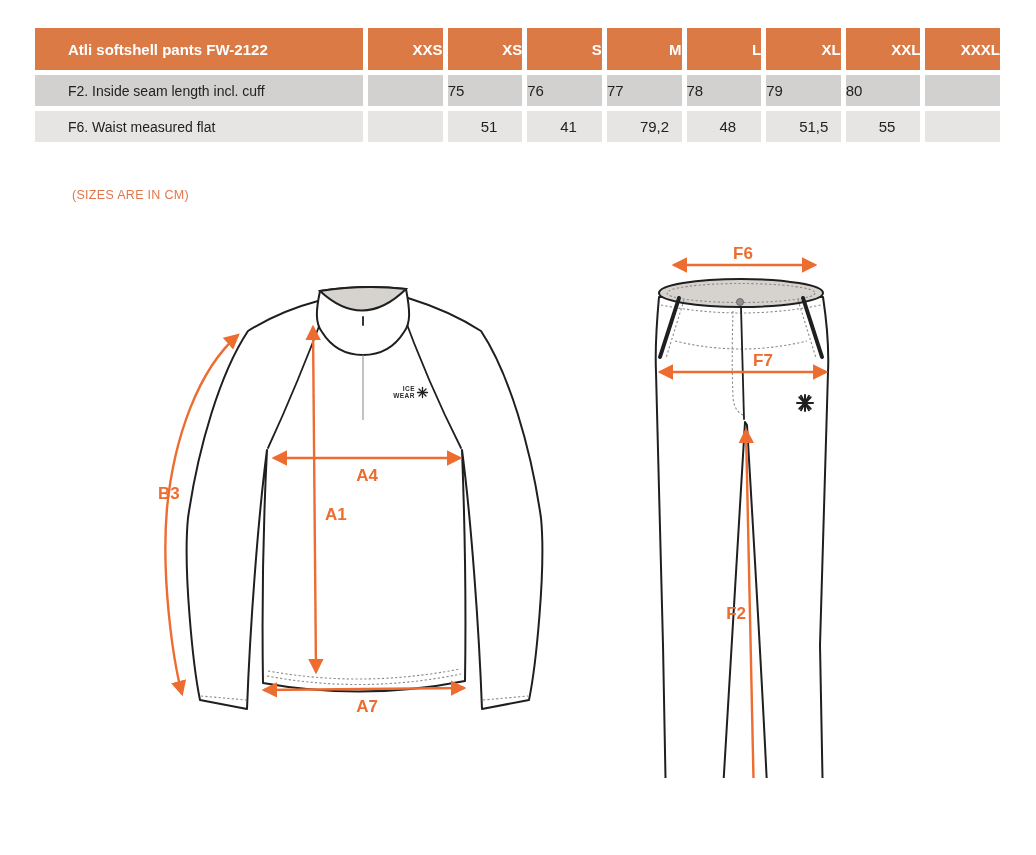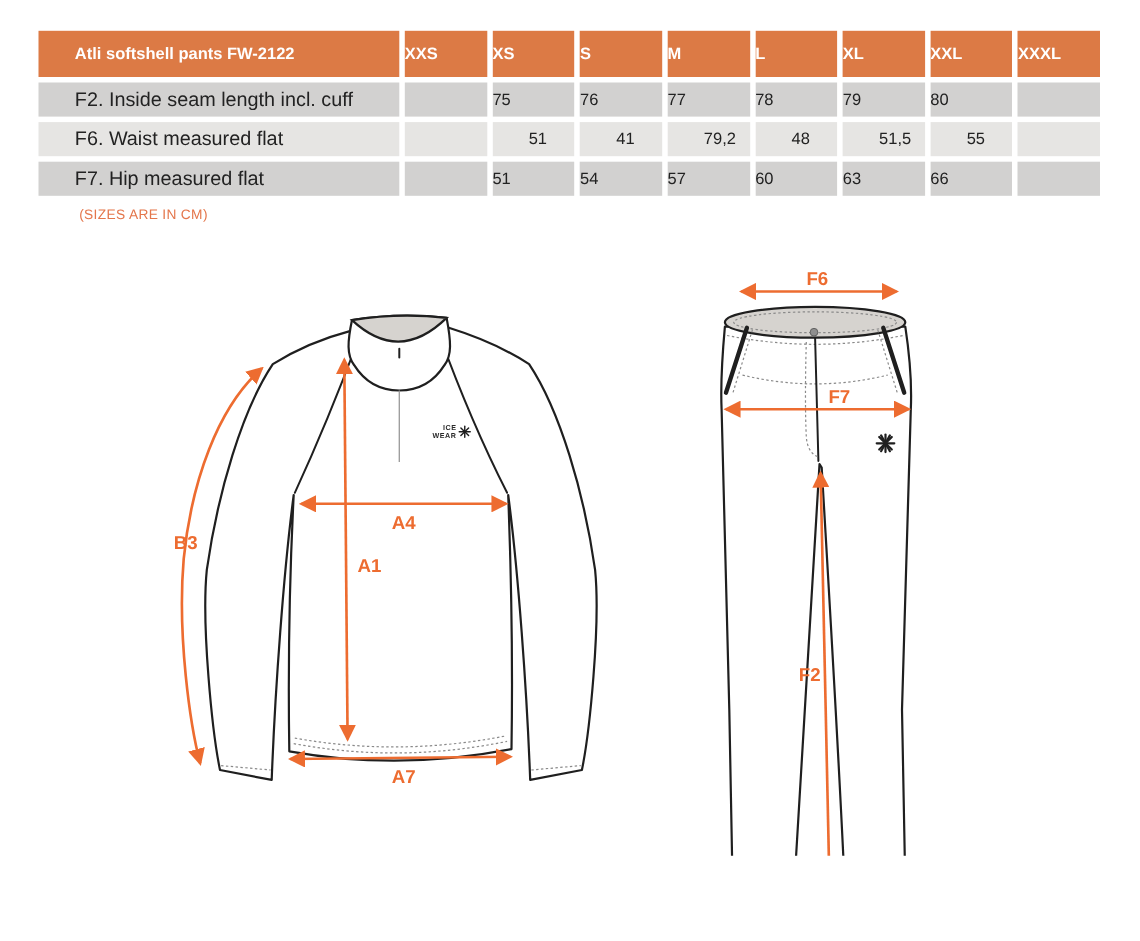--- a/index.html
+++ b/index.html
@@ -8,29 +8,29 @@
   .page { position:relative; width:1036px; height:778px; overflow:hidden; background:#fff; }
 
   
   table.size-chart {
     position:absolute; left:30px; top:23px; width:975px;
     border-collapse:separate; border-spacing:5px; table-layout:fixed;
   }
   table.size-chart th, table.size-chart td { overflow:hidden; white-space:nowrap; }
   table.size-chart th {
     background:#DC7A45; color:#ffffff; font-weight:bold; font-size:15px;
-    height:42px; text-align:left; vertical-align:middle;
+    height:42px; text-align:right; vertical-align:middle;
   }
   table.size-chart th.title-cell { text-align:left; padding-left:33px; }
   table.size-chart td {
     font-size:15px; color:#222222; text-align:left; vertical-align:middle; height:31px;
   }
   table.size-chart tr.row-dark td { background:#D2D1D0; }
   table.size-chart tr.row-light td { background:#E6E5E3;padding-left:33px; }
-  table.size-chart td.label-cell { text-align:left; padding-left:33px; font-size:18px; }
+  table.size-chart td.label-cell { text-align:left; padding-left:33px; font-size:14px; }
 
   .sizes-note {
     position:absolute; left:72px; top:188px;
     color:#E4764B; font-size:12.5px; letter-spacing:0.3px;
   }
 
   
   svg.diagram { position:absolute; overflow:visible; }
   #pullover-svg { left:150px; top:268px; }
   #pants-svg    { left:630px; top:245px; }
@@ -92,31 +92,20 @@
         <td class="label-cell">F6. Waist measured flat</td>
         <td></td>
         <td>51</td>
         <td>41</td>
         <td>79,2</td>
         <td>48</td>
         <td>51,5</td>
         <td>55</td>
         <td></td>
       </tr>
-      <tr class="row-dark">
-        <td class="label-cell">F7. Hip measured flat</td>
-        <td></td>
-        <td>51</td>
-        <td>54</td>
-        <td>57</td>
-        <td>60</td>
-        <td>63</td>
-        <td>66</td>
-        <td></td>
-      </tr>
     </tbody>
   </table>
 
   <div class="sizes-note">(SIZES ARE IN CM)</div>
 
   <svg id="pullover-svg" class="diagram" width="430" height="472" viewBox="0 0 430 472">
     <defs>
       <marker id="ah" viewBox="0 0 10 10" refX="8.5" refY="5" markerWidth="6.5" markerHeight="6.5" orient="auto-start-reverse">
         <path d="M0,0 L10,5 L0,10 z" fill="#ED6C30"></path>
       </marker>

